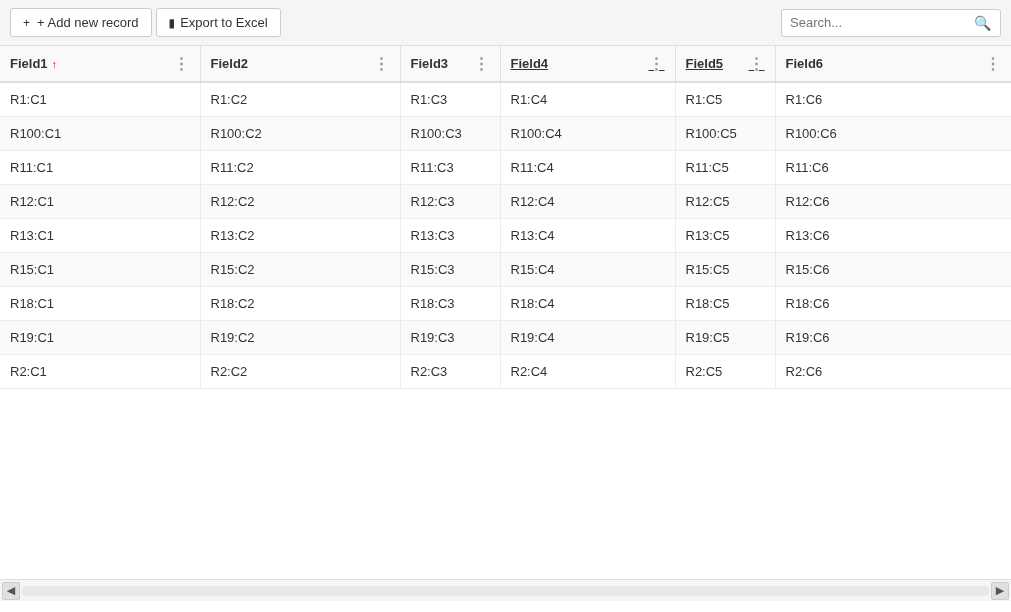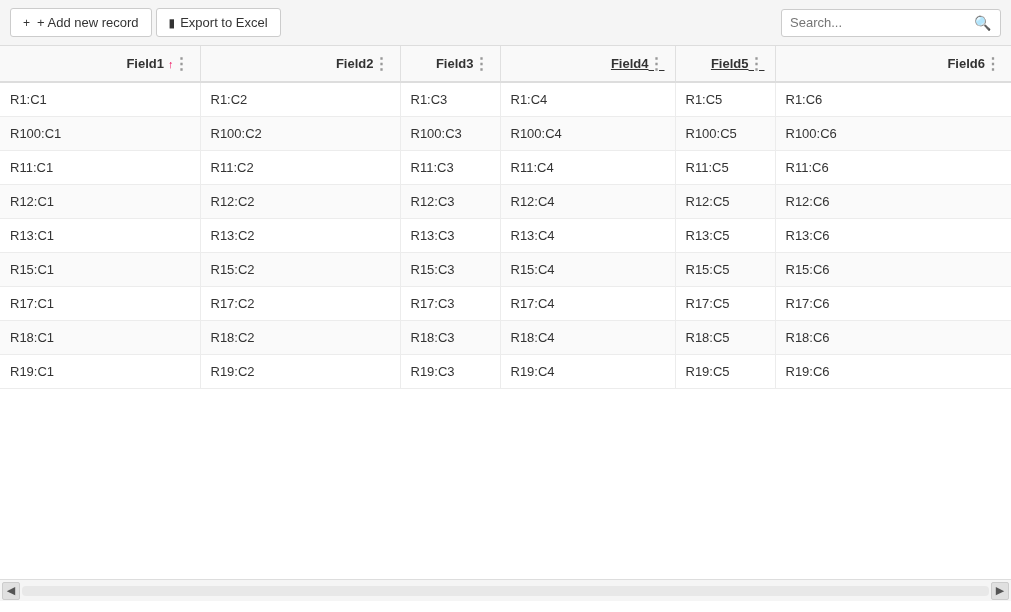--- a/index.html
+++ b/index.html
@@ -74,21 +74,21 @@
       font-size: 13px;
       position: sticky;
       top: 0;
       z-index: 10;
       white-space: nowrap;
     }
     thead th:last-child { border-right: none; }
     .th-content {
       display: flex;
       align-items: center;
-      justify-content: flex-end;
+      justify-content: space-between;
     }
     .th-title { display: flex; align-items: center; gap: 4px; }
     .sort-icon { color: #e05; font-size: 11px; }
     .col-menu-icon { color: #999; font-size: 16px; cursor: pointer; }
 
     tbody tr {
       border-bottom: 1px solid #ececec;
     }
     tbody tr:nth-child(even) { background: #fafafa; }
     tbody td {
@@ -249,43 +249,43 @@
           </tr>
           <tr>
             <td>R15:C1</td>
             <td>R15:C2</td>
             <td>R15:C3</td>
             <td>R15:C4</td>
             <td>R15:C5</td>
             <td>R15:C6</td>
           </tr>
           <tr>
-            <td>R17:C1</td>
-            <td>R17:C2</td>
-            <td>R17:C3</td>
-            <td>R17:C4</td>
-            <td>R17:C5</td>
-            <td>R17:C6</td>
-          </tr>
-          <tr>
             <td>R18:C1</td>
             <td>R18:C2</td>
             <td>R18:C3</td>
             <td>R18:C4</td>
             <td>R18:C5</td>
             <td>R18:C6</td>
           </tr>
           <tr>
             <td>R19:C1</td>
             <td>R19:C2</td>
             <td>R19:C3</td>
             <td>R19:C4</td>
             <td>R19:C5</td>
             <td>R19:C6</td>
           </tr>
+          <tr>
+            <td>R2:C1</td>
+            <td>R2:C2</td>
+            <td>R2:C3</td>
+            <td>R2:C4</td>
+            <td>R2:C5</td>
+            <td>R2:C6</td>
+          </tr>
         </tbody>
     </table>
   </div>
 </div>
 
 <div class="hscroll-bar">
   <div class="hscroll-arrow">◀</div>
   <div class="hscroll-track"></div>
   <div class="hscroll-arrow">▶</div>
 </div>

